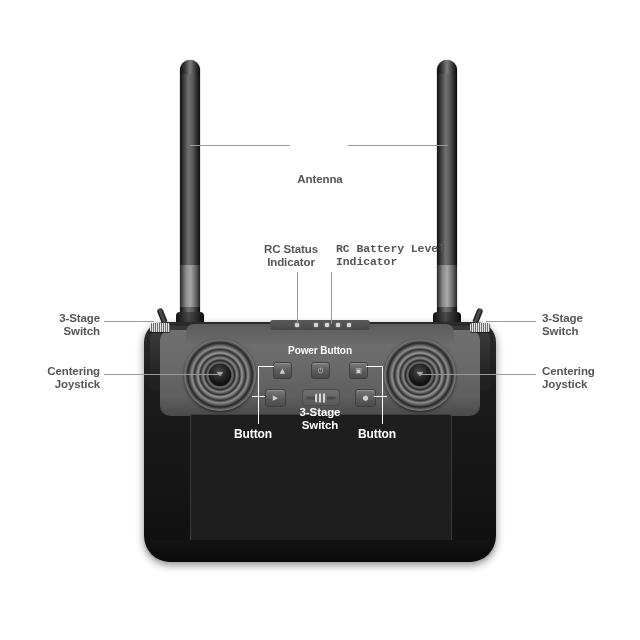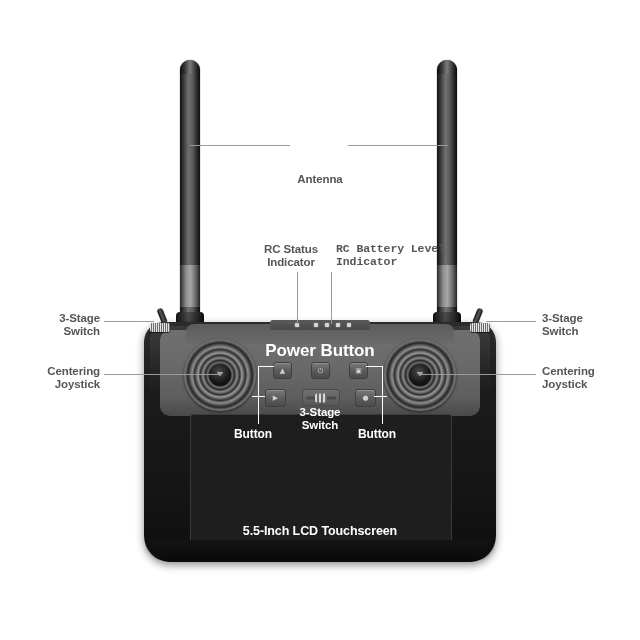--- a/index.html
+++ b/index.html
@@ -290,23 +290,22 @@
   <div class="label r" style="left:30px;top:312px;width:70px;">3-Stage
 Switch</div>
   <div class="label" style="left:542px;top:312px;width:80px;">3-Stage
 Switch</div>
 
   <div class="label r" style="left:14px;top:365px;width:86px;">Centering
 Joystick</div>
   <div class="label" style="left:542px;top:365px;width:90px;">Centering
 Joystick</div>
 
-  <div class="label c w" style="left:260px;top:345px;width:120px;font-size:17px;">Power Button</div>
+  <div class="label c w" style="left:260px;top:345px;width:120px;font-size:10px;">Power Button</div>
 
   <div class="label c w" style="left:280px;top:406px;width:80px;font-size:11.5px;">3-Stage
 Switch</div>
 
   <div class="label w" style="left:234px;top:428px;width:60px;font-size:12px;">Button</div>
   <div class="label w" style="left:358px;top:428px;width:60px;font-size:12px;">Button</div>
 
-  <div class="label c w" style="left:230px;top:525px;width:180px;font-size:12.5px;">5.5-Inch LCD Touchscreen</div>
 
 </div>
 
 </body></html>

